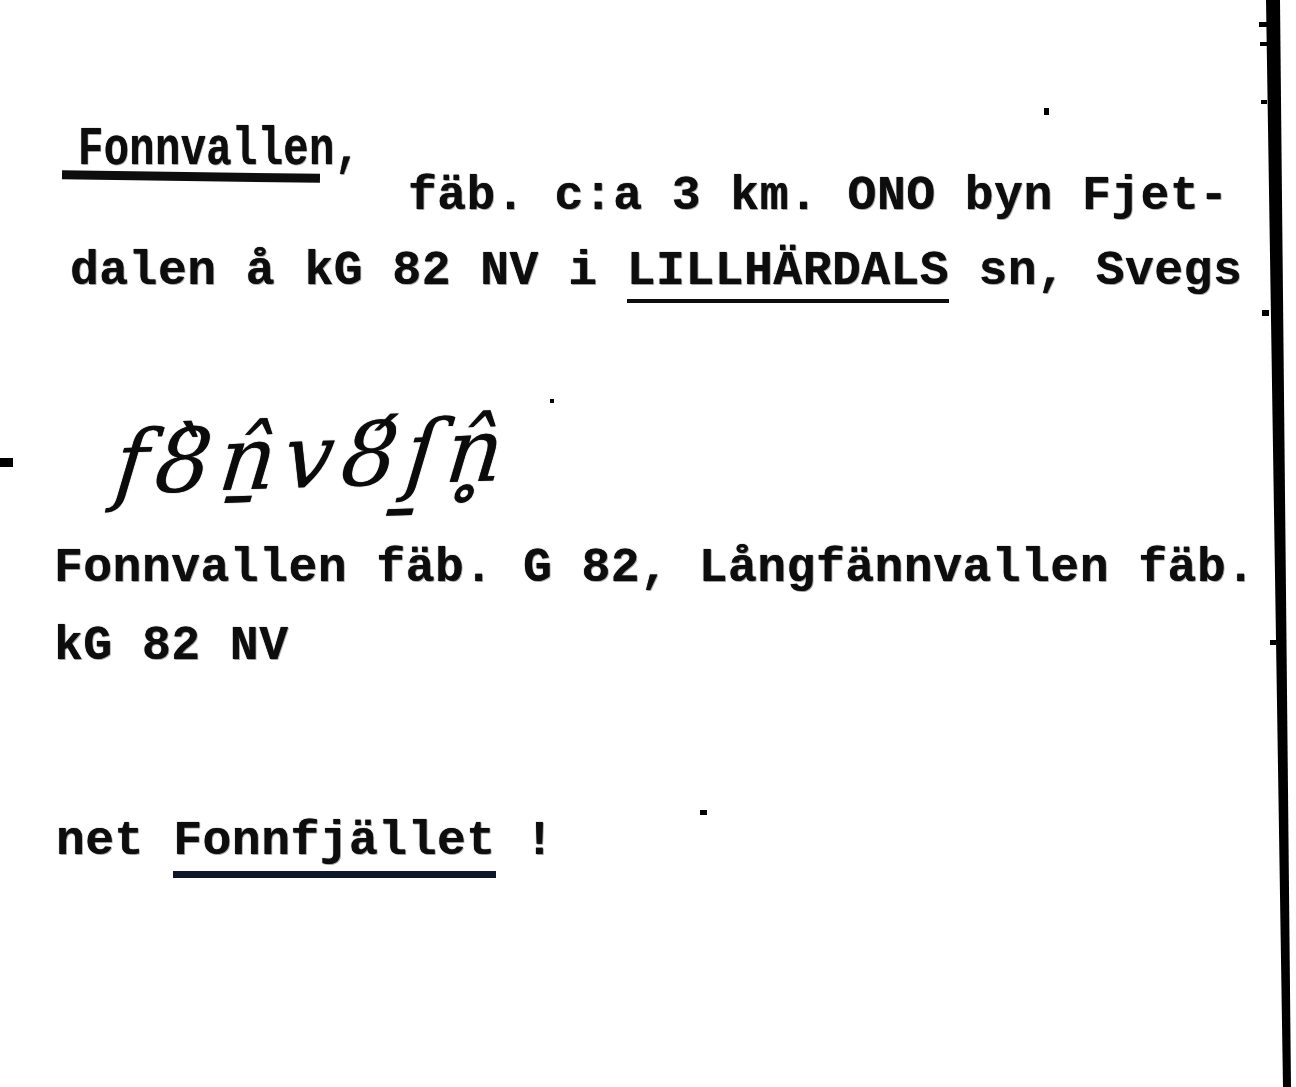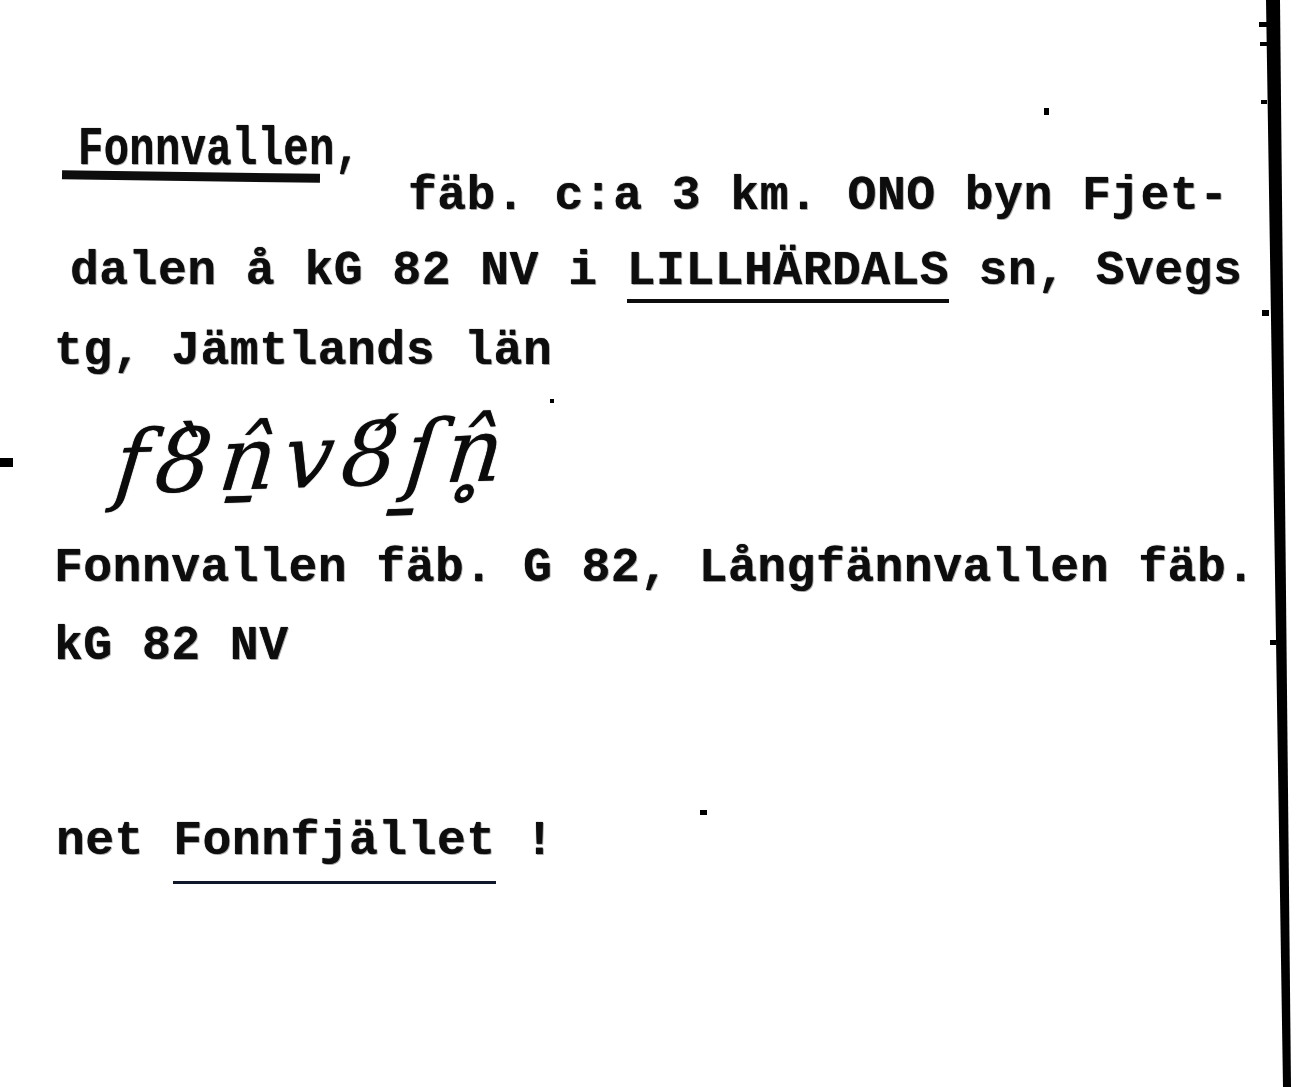--- a/index.html
+++ b/index.html
@@ -29,22 +29,22 @@
   .headword {
     font-size: 54px;
     transform: scaleX(0.78);
     transform-origin: left top;
   }
   .u-parish {
     border-bottom: 4px solid #0d0d0d;
     padding-bottom: 1px;
   }
   .u-name {
-    border-bottom: 3px solid #0f172a;
-    padding-bottom: 13px;
+    border-bottom: 7px solid #0f172a;
+    padding-bottom: 3px;
   }
   .bar {
     position: absolute;
     background: #0d0d0d;
   }
   .phonetic {
     position: absolute;
     font-family: "DejaVu Serif", serif;
     font-style: italic;
     font-weight: 500;
@@ -72,21 +72,20 @@
 
 <div id="card">
 
   <div class="tw headword" style="left:78px; top:120px;">Fonnvallen,</div>
   <div class="bar" style="left:62px; top:172px; width:258px; height:9px; transform:rotate(0.8deg);"></div>
 
   <div class="tw" style="left:408px; top:170px;">fäb. c:a 3 km. ONO byn Fjet-</div>
 
   <div class="tw" style="left:70px; top:245px;"><span>dalen å kG 82 NV i </span><span class="u-parish">LILLHÄRDALS</span><span> sn, Svegs</span></div>
 
-  <div class="tw" style="left:54px; top:325px;">tg, Jämtlands län</div>
 
   <div class="phonetic" style="left:110px; top:412px;">f8̀ṉ̂v8́ſ̱n̥̂</div>
 
   <div class="tw" style="left:54px; top:542px;">Fonnvallen fäb. G 82, Långfännvallen fäb.</div>
   <div class="tw" style="left:54px; top:620px;">kG 82 NV</div>
 
   <div class="tw" style="left:56px; top:815px;"><span>net </span><span class="u-name">Fonnfjället</span><span> !</span></div>
 
 
   <svg class="edge" viewBox="0 0 1296 1087">

